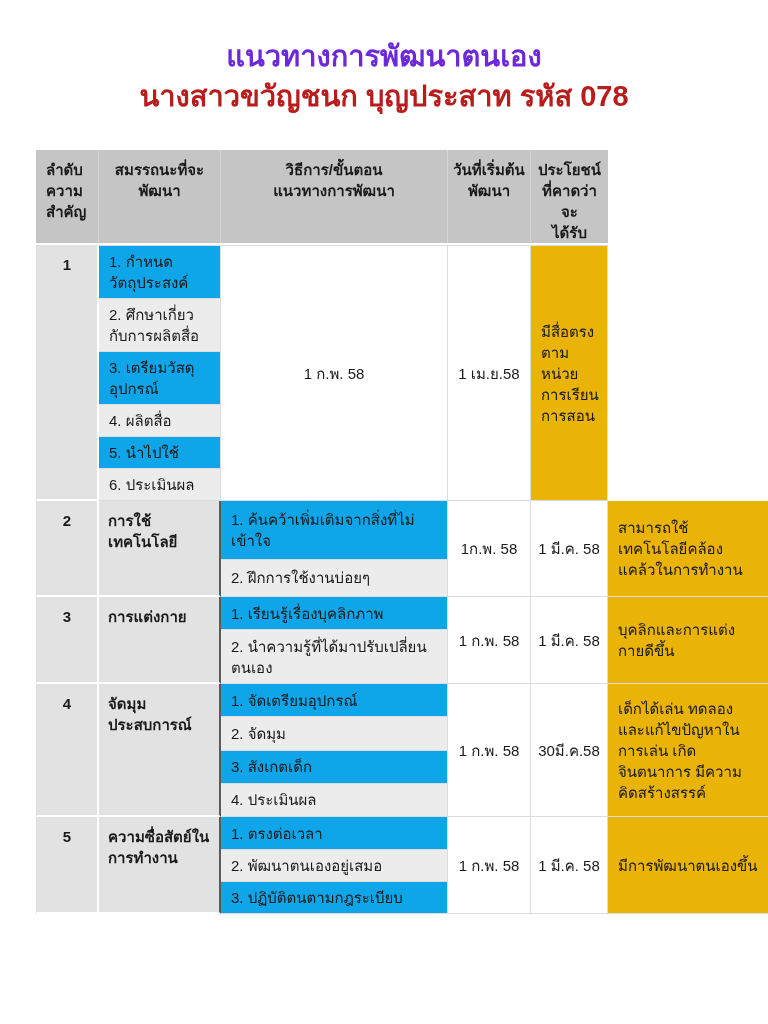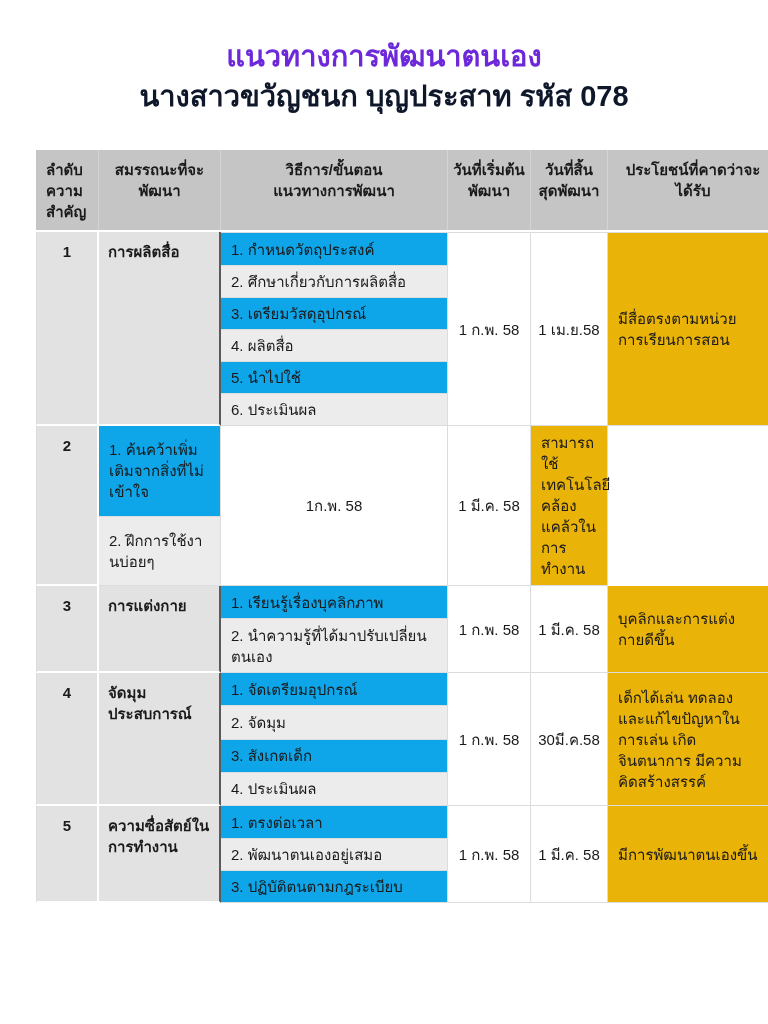--- a/index.html
+++ b/index.html
@@ -75,60 +75,58 @@
   }
   .r1 .c-steps, .r1 .c-date, .r1 .c-benefit { border-top:1px solid #dcdcdc; }
 </style>
 </head>
 <body>
 
 <div class="page">
 
   <div class="title-block">
     <div class="title-line" style="color: #6d28d9;">แนวทางการพัฒนาตนเอง</div>
-    <div class="title-line" style="color: #0f172a;">นางสาวขวัญชนก บุญประสาท รหัส 078</div>
+    <div class="title-line" style="color: #b91c1c;">นางสาวขวัญชนก บุญประสาท รหัส 078</div>
   </div>
 
   <div class="dev-table">
 
     <div class="row thead">
       <div class="th left">ลำดับ
 ความ
 สำคัญ</div>
       <div class="th">สมรรถนะที่จะ
 พัฒนา</div>
       <div class="th">วิธีการ/ขั้นตอน
 แนวทางการพัฒนา</div>
       <div class="th">วันที่เริ่มต้น
 พัฒนา</div>
-      <div class="th">วันที่สิ้น
-สุดพัฒนา</div>
       <div class="th">ประโยชน์ที่คาดว่าจะ
 ได้รับ</div>
     </div>
 
     <div class="row trow r1">
       <div class="td c-num">1</div>
-      <div class="td c-comp">การผลิตสื่อ</div>
       <div class="td c-steps">
         <div class="step">1. กำหนดวัตถุประสงค์</div>
         <div class="step">2. ศึกษาเกี่ยวกับการผลิตสื่อ</div>
         <div class="step">3. เตรียมวัสดุอุปกรณ์</div>
         <div class="step">4. ผลิตสื่อ</div>
         <div class="step">5. นำไปใช้</div>
         <div class="step">6. ประเมินผล</div>
       </div>
       <div class="td c-date">1 ก.พ. 58</div>
       <div class="td c-date">1 เม.ย.58</div>
       <div class="td c-benefit">มีสื่อตรงตามหน่วย
 การเรียนการสอน</div>
     </div>
 
     <div class="row trow r2">
       <div class="td c-num">2</div>
+      <div class="td c-comp">การใช้เทคโนโลยี</div>
       <div class="td c-steps">
         <div class="step">1. ค้นคว้าเพิ่มเติมจากสิ่งที่ไม่เข้าใจ</div>
         <div class="step">2. ฝึกการใช้งานบ่อยๆ</div>
       </div>
       <div class="td c-date">1ก.พ. 58</div>
       <div class="td c-date">1 มี.ค. 58</div>
       <div class="td c-benefit">สามารถใช้
 เทคโนโลยีคล้อง
 แคล้วในการทำงาน</div>
     </div>

